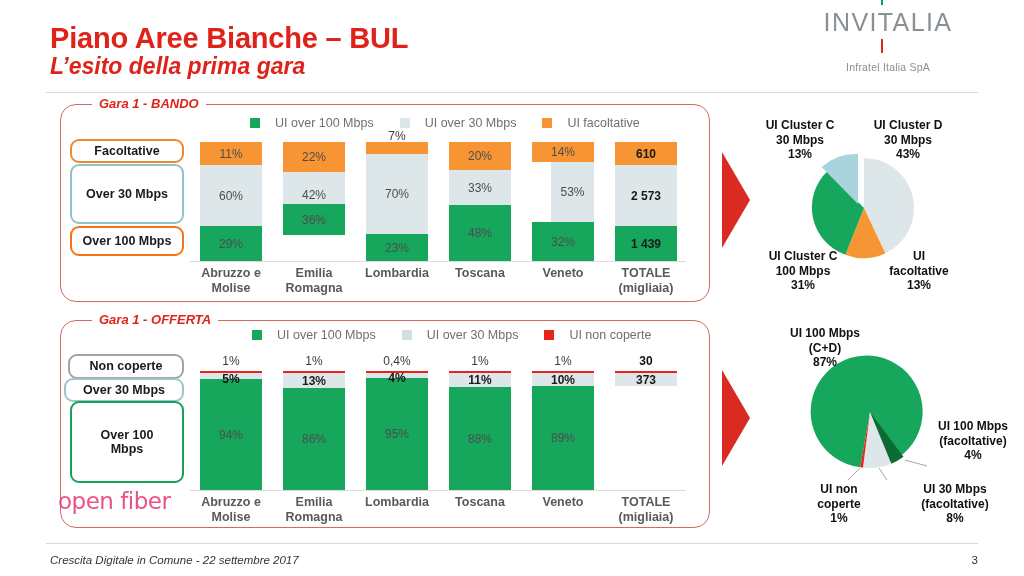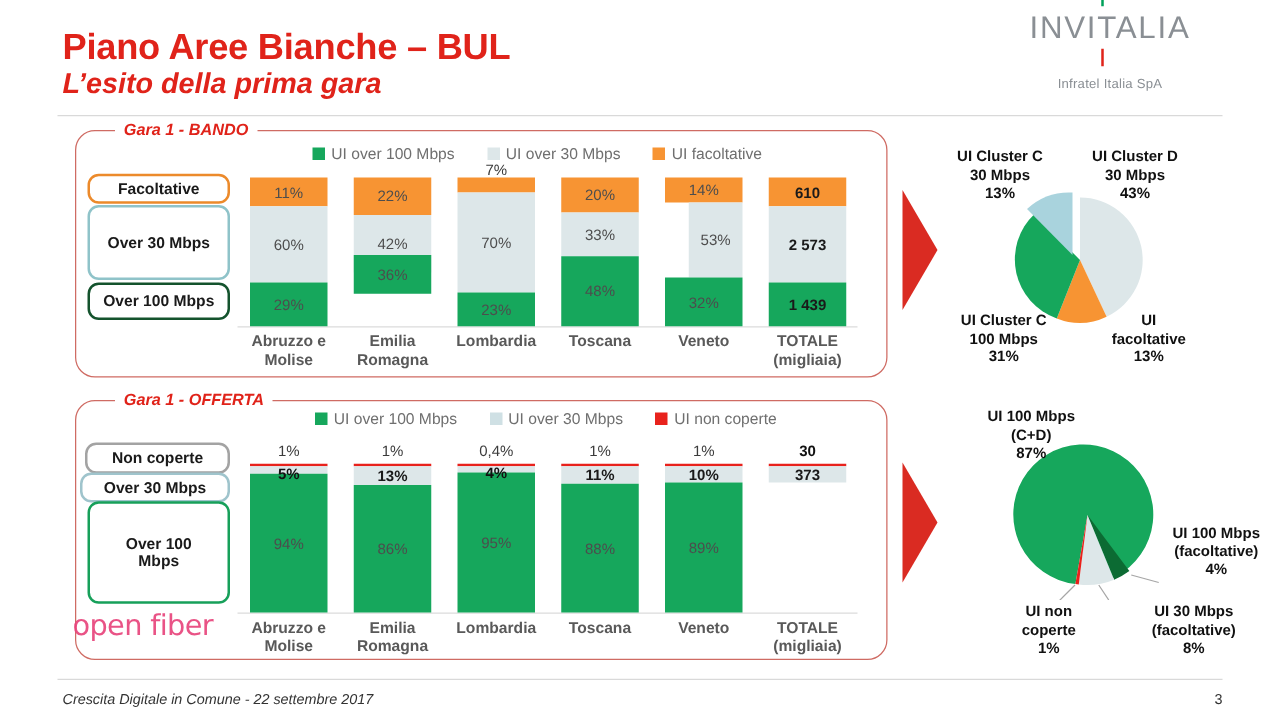--- a/index.html
+++ b/index.html
@@ -39,21 +39,21 @@
     border-color:#cf6b63;background:#fff;
   }
   .panel-label{
     position:absolute;background:#fff;padding:0 7px;
     font-size:13px;font-weight:bold;font-style:italic;color:#e0231a;
     white-space:nowrap;
   }
 
   
   .legend{position:absolute;display:flex;align-items:center;gap:26px;font-size:12.5px;color:#6f6f6f;}
-  .legend-item{display:flex;align-items:center;gap:5px;white-space:nowrap;}
+  .legend-item{display:flex;align-items:center;gap:15px;white-space:nowrap;}
   .legend-swatch{width:10px;height:10px;display:inline-block;}
 
   
   .callout{
     position:absolute;border-radius:9px;background:#fff;
     display:flex;align-items:center;justify-content:center;text-align:center;
     font-size:12.5px;font-weight:bold;color:#1a1a1a;line-height:1.15;
   }
 
   
@@ -128,21 +128,21 @@
       <span>UI facoltative</span>
     </div>
   </div>
 
   <div class="callout" style="left:70px;top:139px;width:110px;height:20px;border:2px solid #ec8a2b;">
     <span>Facoltative</span>
   </div>
   <div class="callout" style="left:70px;top:164px;width:110px;height:56px;border:2px solid #8fc3c9;">
     <span>Over 30 Mbps</span>
   </div>
-  <div class="callout" style="left:70px;top:226px;width:110px;height:26px;border:2px solid #14532d;">
+  <div class="callout" style="left:70px;top:226px;width:110px;height:26px;border:2px solid #f97316;">
     <span>Over 100 Mbps</span>
   </div>
 
   <div class="bars" style="left:190px;top:138px;width:500px;height:160px;">
     <div class="axis" style="left:0;top:123px;width:496px;"></div>
 
     <div class="bar-col" style="left:10px;top:4px;width:62px;height:119px;">
       <div class="seg orange" style="top:0;height:23px;">11%</div>
       <div class="seg lblue" style="top:23px;height:61px;">60%</div>
       <div class="seg green" style="top:84px;height:35px;">29%</div>

